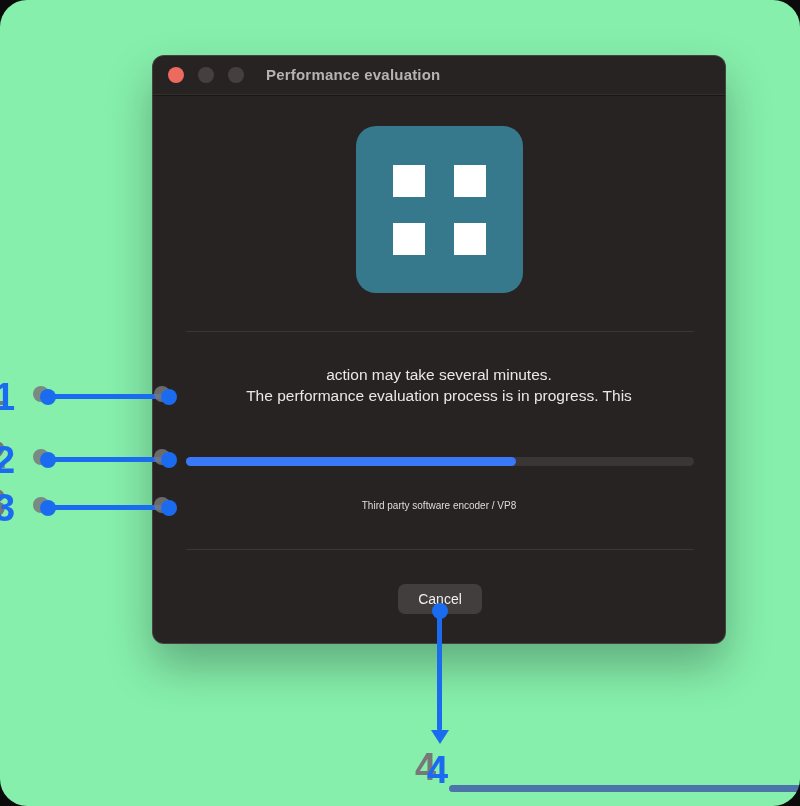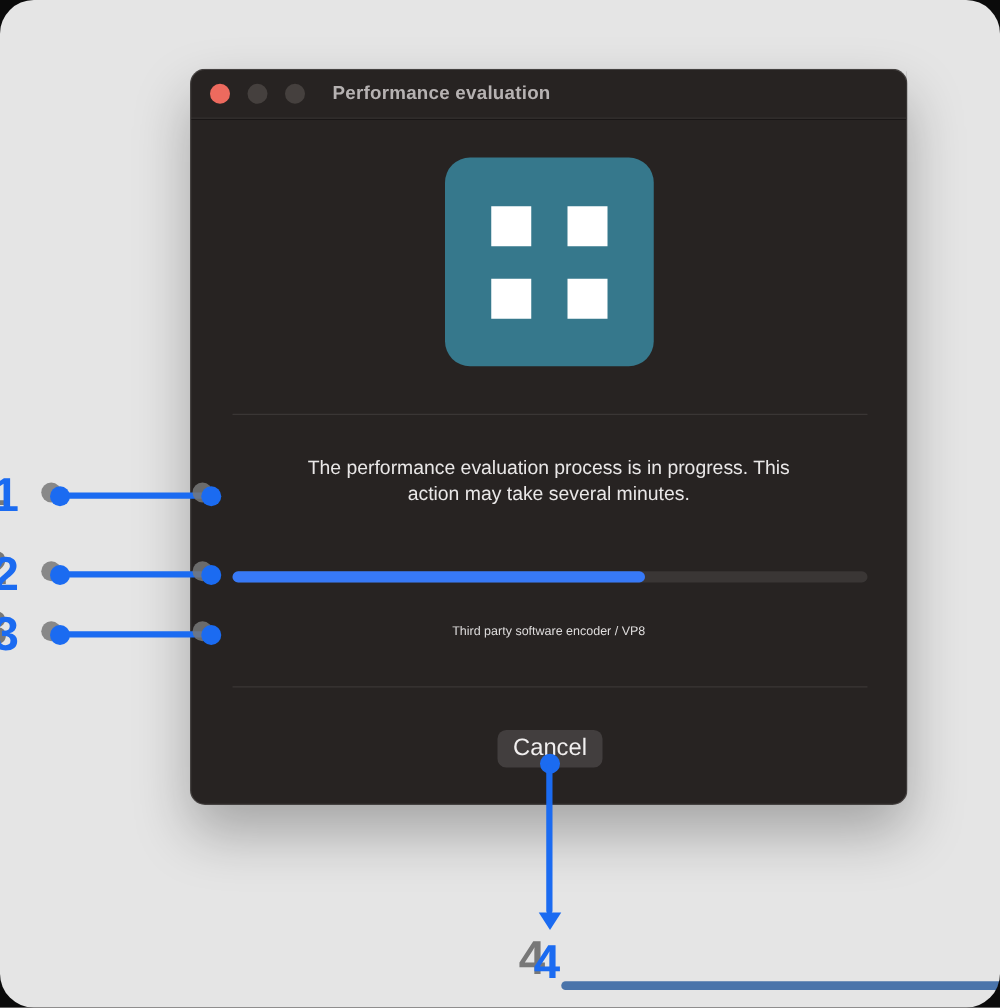--- a/index.html
+++ b/index.html
@@ -1,17 +1,17 @@
 <!DOCTYPE html>
 <html><head>
 <meta charset="utf-8">
 <style>
   html,body{margin:0;padding:0;}
   body{font-family:"Liberation Sans",sans-serif;background:#ffffff;}
-  #canvas{position:relative;width:800px;height:806px;background:#e5e5e5;overflow:hidden;}
+  #canvas{position:relative;width:800px;height:806px;background:#86efac;overflow:hidden;}
 
   
   .corner-mask{position:absolute;inset:0;border-radius:27px;box-shadow:0 0 0 80px #0b0b0b;pointer-events:none;}
 
   
   .dialog{position:absolute;left:152px;top:55px;width:574px;height:589px;background:#272322;
           border:1px solid rgba(255,255,255,0.14);border-radius:12px;box-sizing:border-box;
           box-shadow:0 22px 45px rgba(0,0,0,0.28);}
   .titlebar{position:relative;height:38px;border-bottom:1px solid rgba(255,255,255,0.06);
             box-shadow:0 1px 0 rgba(0,0,0,0.35);}
@@ -34,21 +34,21 @@
   .message{position:absolute;left:0;top:308px;width:100%;text-align:center;color:#e9e7e7;
            font-size:15.5px;line-height:21px;}
 
   .progress-track{position:absolute;left:33px;top:401px;width:508px;height:9px;border-radius:5px;
                   background:#3a3635;}
   .progress-fill{height:9px;border-radius:5px;background:#3779f7;}
 
   .status{position:absolute;left:0;top:444px;width:100%;text-align:center;color:#dfdddd;font-size:10px;}
 
   .cancel-btn{position:absolute;left:245px;top:528px;width:84px;height:30px;background:#423e3e;
-              border:none;border-radius:7px;color:#f1efef;font-size:19px;
+              border:none;border-radius:7px;color:#f1efef;font-size:14px;
               font-family:"Liberation Sans",sans-serif;cursor:pointer;}
 
   
   .ann{position:absolute;pointer-events:none;}
   .ann-num{color:#1b6bf1;font-size:38px;font-weight:700;line-height:38px;
            text-shadow:-9px -5px 0 #787878;}
   .ann-line{height:5px;background:#1b6bf1;border-radius:3px;}
   .ann-dot{width:16px;height:16px;border-radius:50%;background:#1b6bf1;
            box-shadow:-7px -3px 0 0 rgba(120,120,120,0.85);}
   .ann-vline{width:5px;background:#1b6bf1;border-radius:3px;}
@@ -75,22 +75,22 @@
         <div class="sq"></div>
         <div class="sq"></div>
         <div class="sq"></div>
         <div class="sq"></div>
       </div>
     </div>
 
     <div class="divider d1"></div>
 
     <div class="message">
+      <div>action may take several minutes.</div>
       <div>The performance evaluation process is in progress. This</div>
-      <div>action may take several minutes.</div>
     </div>
 
     <div class="progress-track">
       <div class="progress-fill" style="width: 65%;"></div>
     </div>
 
     <div class="status">Third party software encoder / VP8</div>
 
     <div class="divider d2"></div>
 

